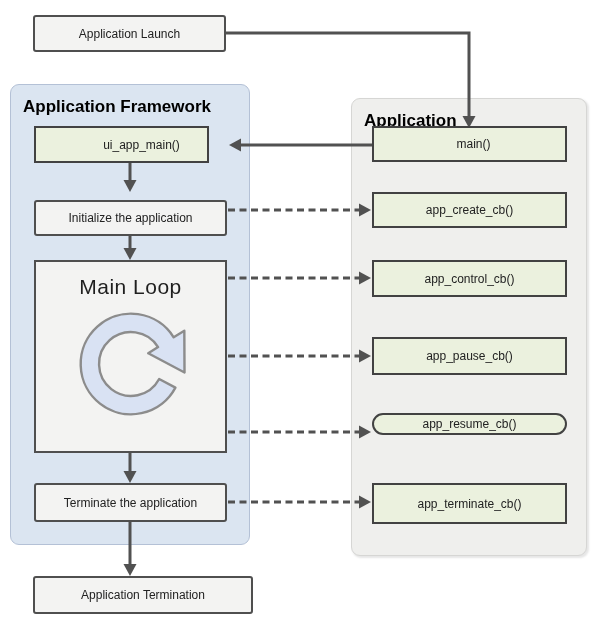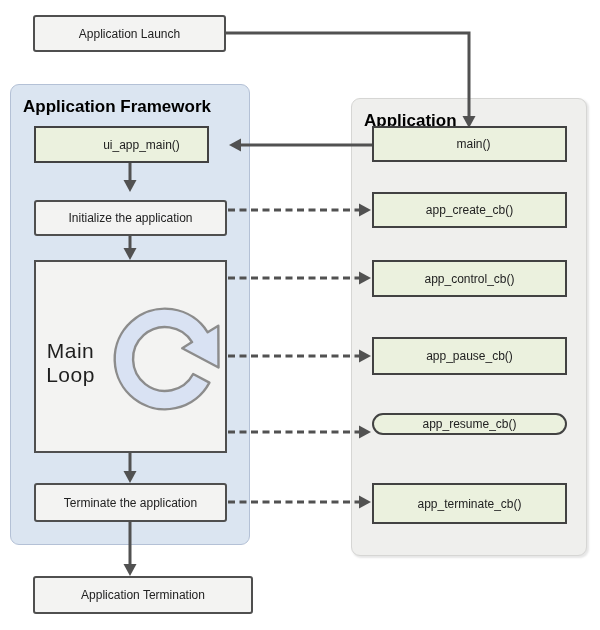--- a/index.html
+++ b/index.html
@@ -73,21 +73,21 @@
   .rounded { border-radius: 3px; }
   .green-node {
     background: var(--green);
     border: 2px solid var(--green-border);
   }
   .node-launch      { left: 33px;  top: 15px;  width: 193px; height: 37px; }
   .node-ui-app-main { left: 34px;  top: 126px; width: 175px; height: 37px; padding-left: 40px; }
   .node-initialize  { left: 34px;  top: 192px; width: 193px; height: 36px; margin-top: 8px; }
   .node-main-loop   {
     left: 34px; top: 260px; width: 193px; height: 193px;
-    flex-direction: row;
+    flex-direction: column;
     justify-content: flex-start;
   }
   .main-loop-title {
     margin-top: 13px;
     font-size: 21px;
     letter-spacing: 0.5px;
     color: #1f1f1f;
   }
   .loop-icon-wrap { margin-top: 5px; line-height: 0; }
   .node-terminate   { left: 34px;  top: 483px; width: 193px; height: 39px; }

